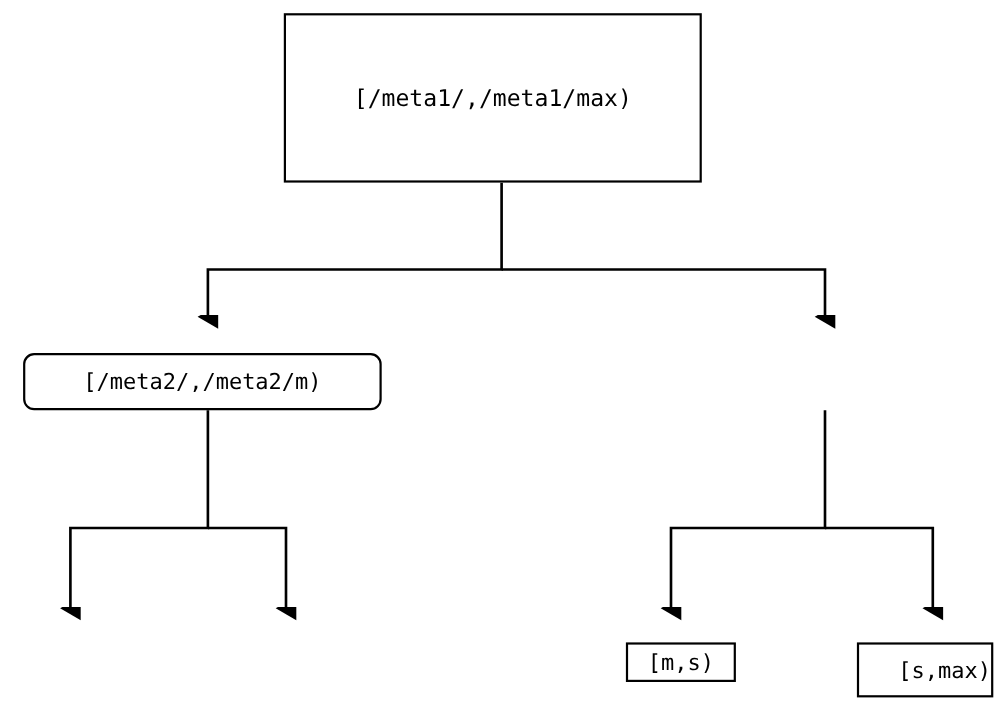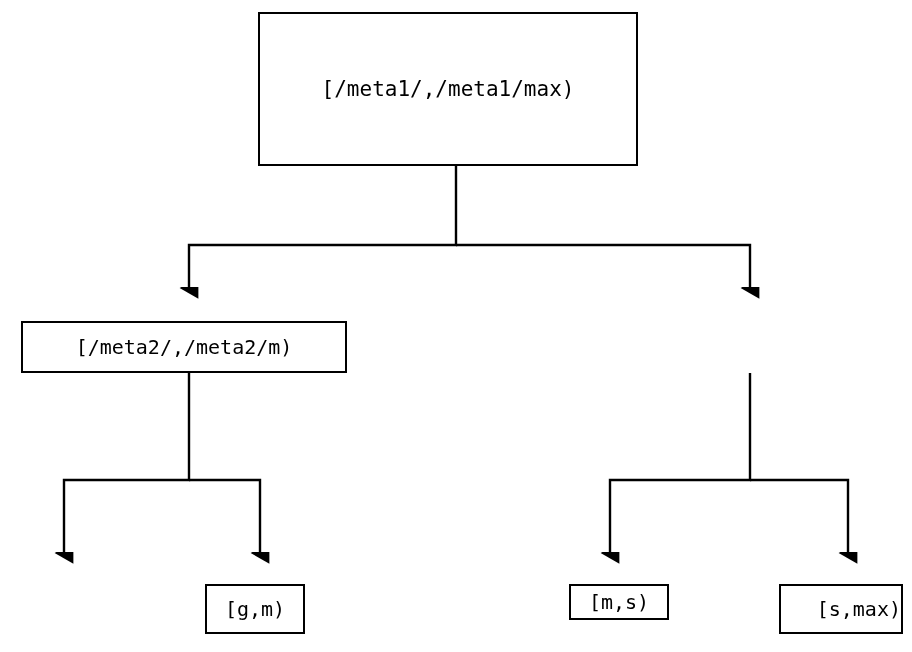--- a/index.html
+++ b/index.html
@@ -46,20 +46,21 @@
     width: 380px;
     height: 154px;
   }
   #node-root .node-label { font-size: 21px; }
   
   #node-mid-left {
     left: 21px;
     top: 321px;
     width: 326px;
     height: 52px;
+    border-radius: 10px;
   }
   #node-mid-right {
     left: 578px;
     top: 321px;
     width: 325px;
     height: 52px;
   }
   #node-mid-left .node-label,
   #node-mid-right .node-label { font-size: 20px; }
   
@@ -131,23 +132,20 @@
   <div class="node" id="node-root">
     <span class="node-label">[/meta1/,/meta1/max)</span>
   </div>
 
   <div class="node" id="node-mid-left">
     <span class="node-label">[/meta2/,/meta2/m)</span>
   </div>
 
 
 
-  <div class="node" id="node-leaf-1">
-    <span class="node-label">[g,m)</span>
-  </div>
 
   <div class="node" id="node-leaf-2">
     <span class="node-label">[m,s)</span>
   </div>
 
   <div class="node" id="node-leaf-3">
     <span class="node-label">[s,max)</span>
   </div>
 
 </div>

